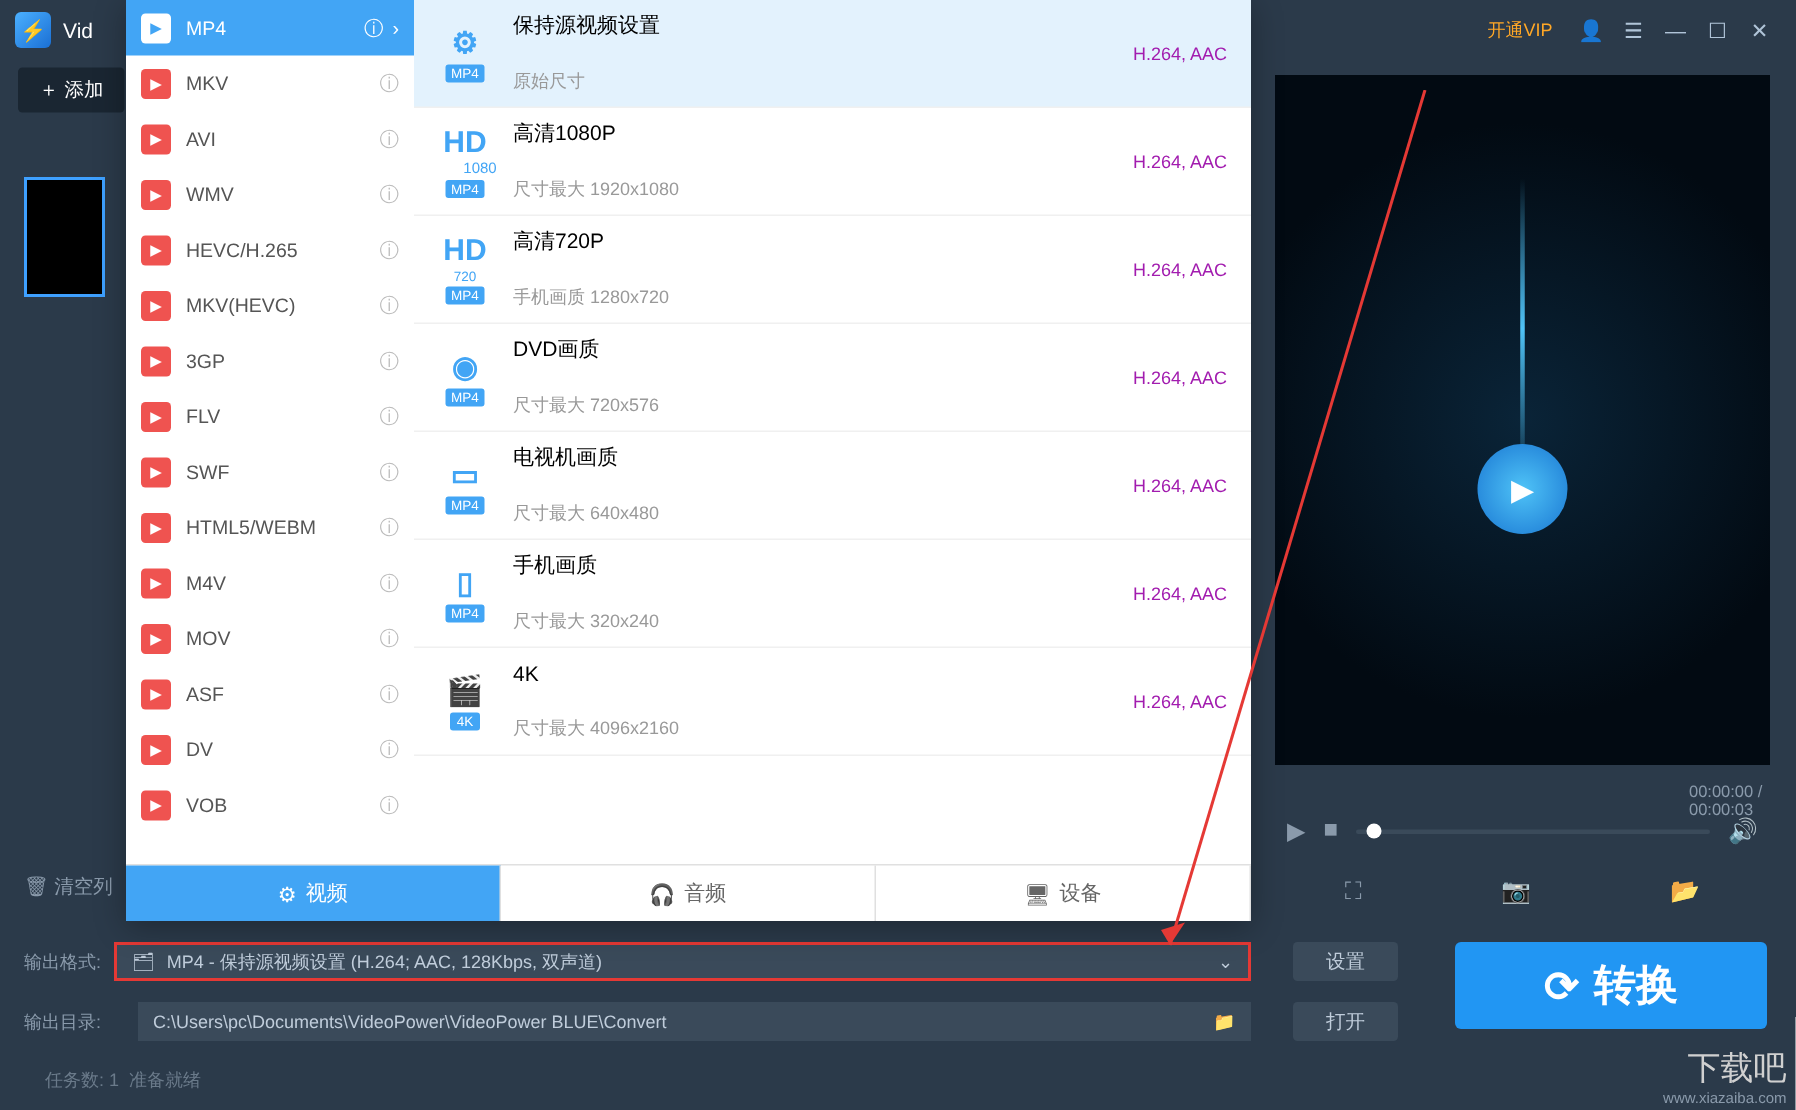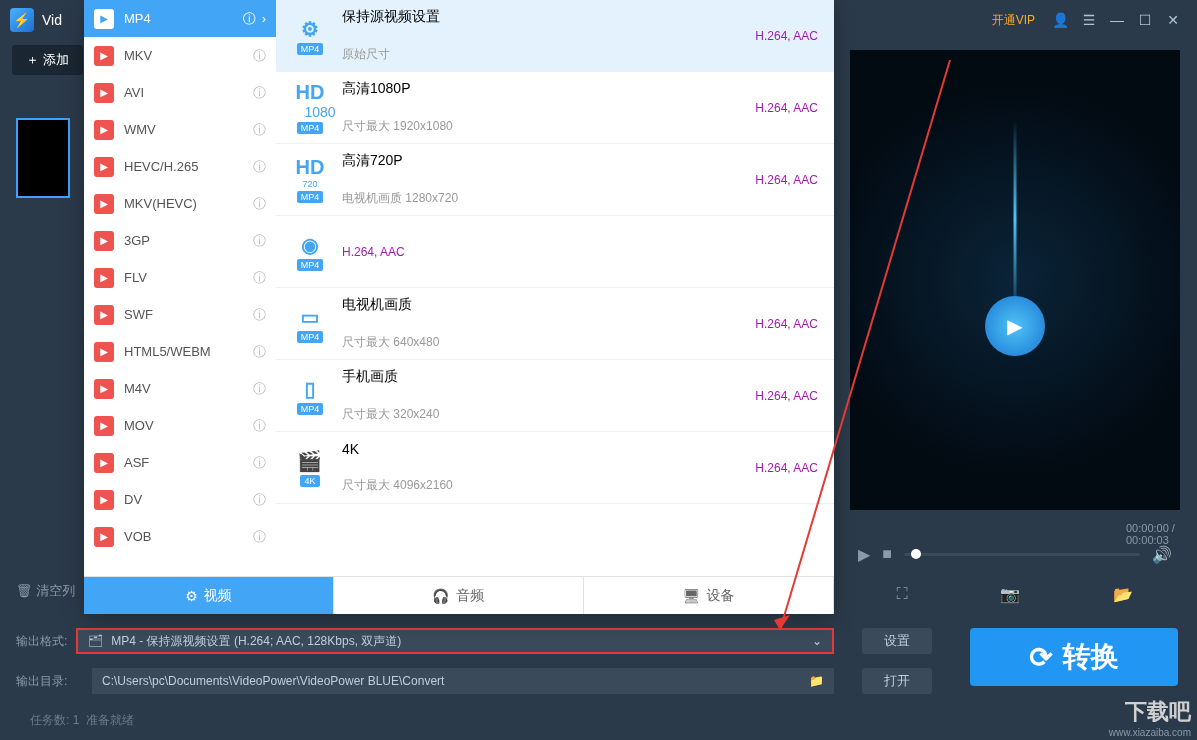--- a/index.html
+++ b/index.html
@@ -71,21 +71,21 @@
 .pctrl{position:absolute;left:850px;top:538px;width:330px;height:32px;display:flex;align-items:center;gap:12px;padding:0 8px;color:#8a9aab;}
 .pctrl .track{flex:1;height:3px;background:#3a4a5a;border-radius:2px;position:relative;}
 .pctrl .track .dot{position:absolute;left:5%;top:50%;transform:translate(-50%,-50%);width:10px;height:10px;border-radius:50%;background:#fff;}
 
 .picons{position:absolute;left:850px;top:576px;width:330px;height:36px;display:flex;justify-content:space-around;align-items:center;color:#8a9aab;}
 .picons span{cursor:pointer;font-size:16px;}
 
 .arrow-line{position:absolute;left:770px;top:60px;width:200px;height:580px;pointer-events:none;z-index:60;}
 
 .watermark{position:absolute;right:6px;bottom:2px;color:#8a9aab;font-size:10px;text-align:right;z-index:70;}
-.wmlogo{font-size:22px;font-weight:bold;color:#d0d0d0;}
+.wmlogo{font-size:22px;font-weight:normal;color:#d0d0d0;}
 </style>
 </head>
 <body>
 
 <div class="titlebar">
   <div class="logo">⚡</div>
   <div class="title">Vid</div>
   <div class="spacer"></div>
   <div class="vip">开通VIP</div>
   <div class="tbtn">👤</div>
@@ -189,45 +189,49 @@
           </div>
           <div class="pmain">
             <div class="ptitle">保持源视频设置</div>
             <div class="psub">原始尺寸</div>
           </div>
           <div class="pcodec">H.264, AAC</div>
         </div>
         <div class="preset">
           <div class="pico">
             <div class="pi-main">HD</div>
-            <div style="font-size:14px;color:#42a5f5;margin-left:20px;">1080</div>
+            <div style="font-size:10px;color:#42a5f5;margin-left:20px;">1080</div>
             <div class="pi-badge">MP4</div>
           </div>
           <div class="pmain">
             <div class="ptitle">高清1080P</div>
             <div class="psub">尺寸最大 1920x1080</div>
           </div>
           <div class="pcodec">H.264, AAC</div>
         </div>
         <div class="preset">
           <div class="pico">
             <div class="pi-main">HD</div>
             <div style="font-size:9px;color:#42a5f5;">720</div>
             <div class="pi-badge">MP4</div>
           </div>
           <div class="pmain">
             <div class="ptitle">高清720P</div>
-            <div class="psub">电视机画质 1280x720</div>
+            <div class="psub">手机画质 1280x720</div>
           </div>
           <div class="pcodec">H.264, AAC</div>
         </div>
         <div class="preset">
           <div class="pico">
             <div class="pi-main">◉</div>
             <div class="pi-badge">MP4</div>
+          </div>
+          <div class="pmain">
+            <div class="ptitle">DVD画质</div>
+            <div class="psub">尺寸最大 720x576</div>
           </div>
           <div class="pcodec">H.264, AAC</div>
         </div>
         <div class="preset">
           <div class="pico">
             <div class="pi-main">▭</div>
             <div class="pi-badge">MP4</div>
           </div>
           <div class="pmain">
             <div class="ptitle">电视机画质</div>

